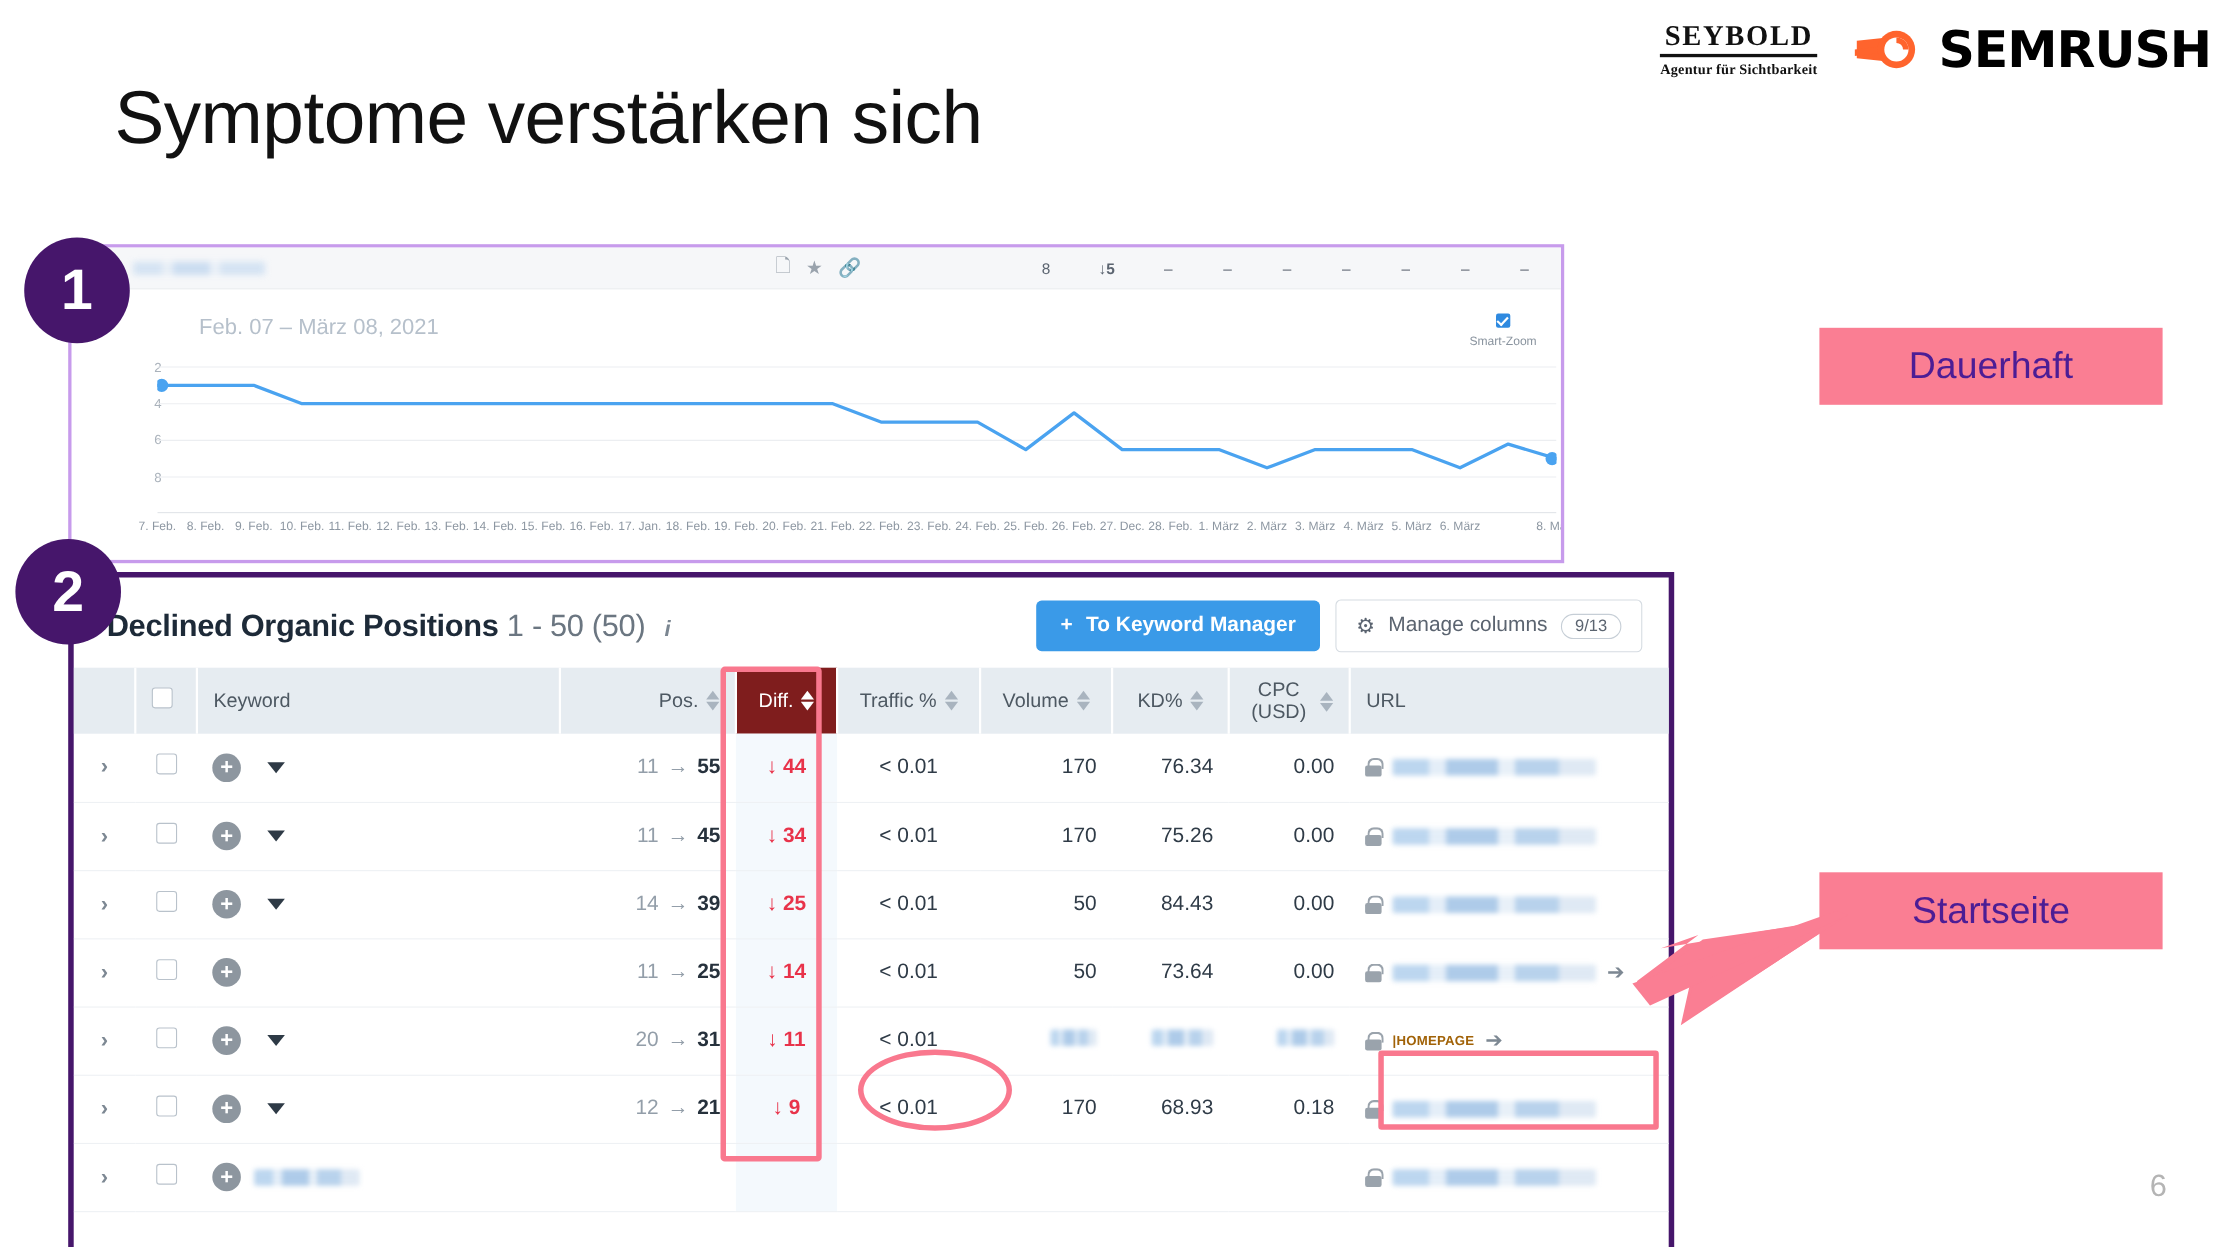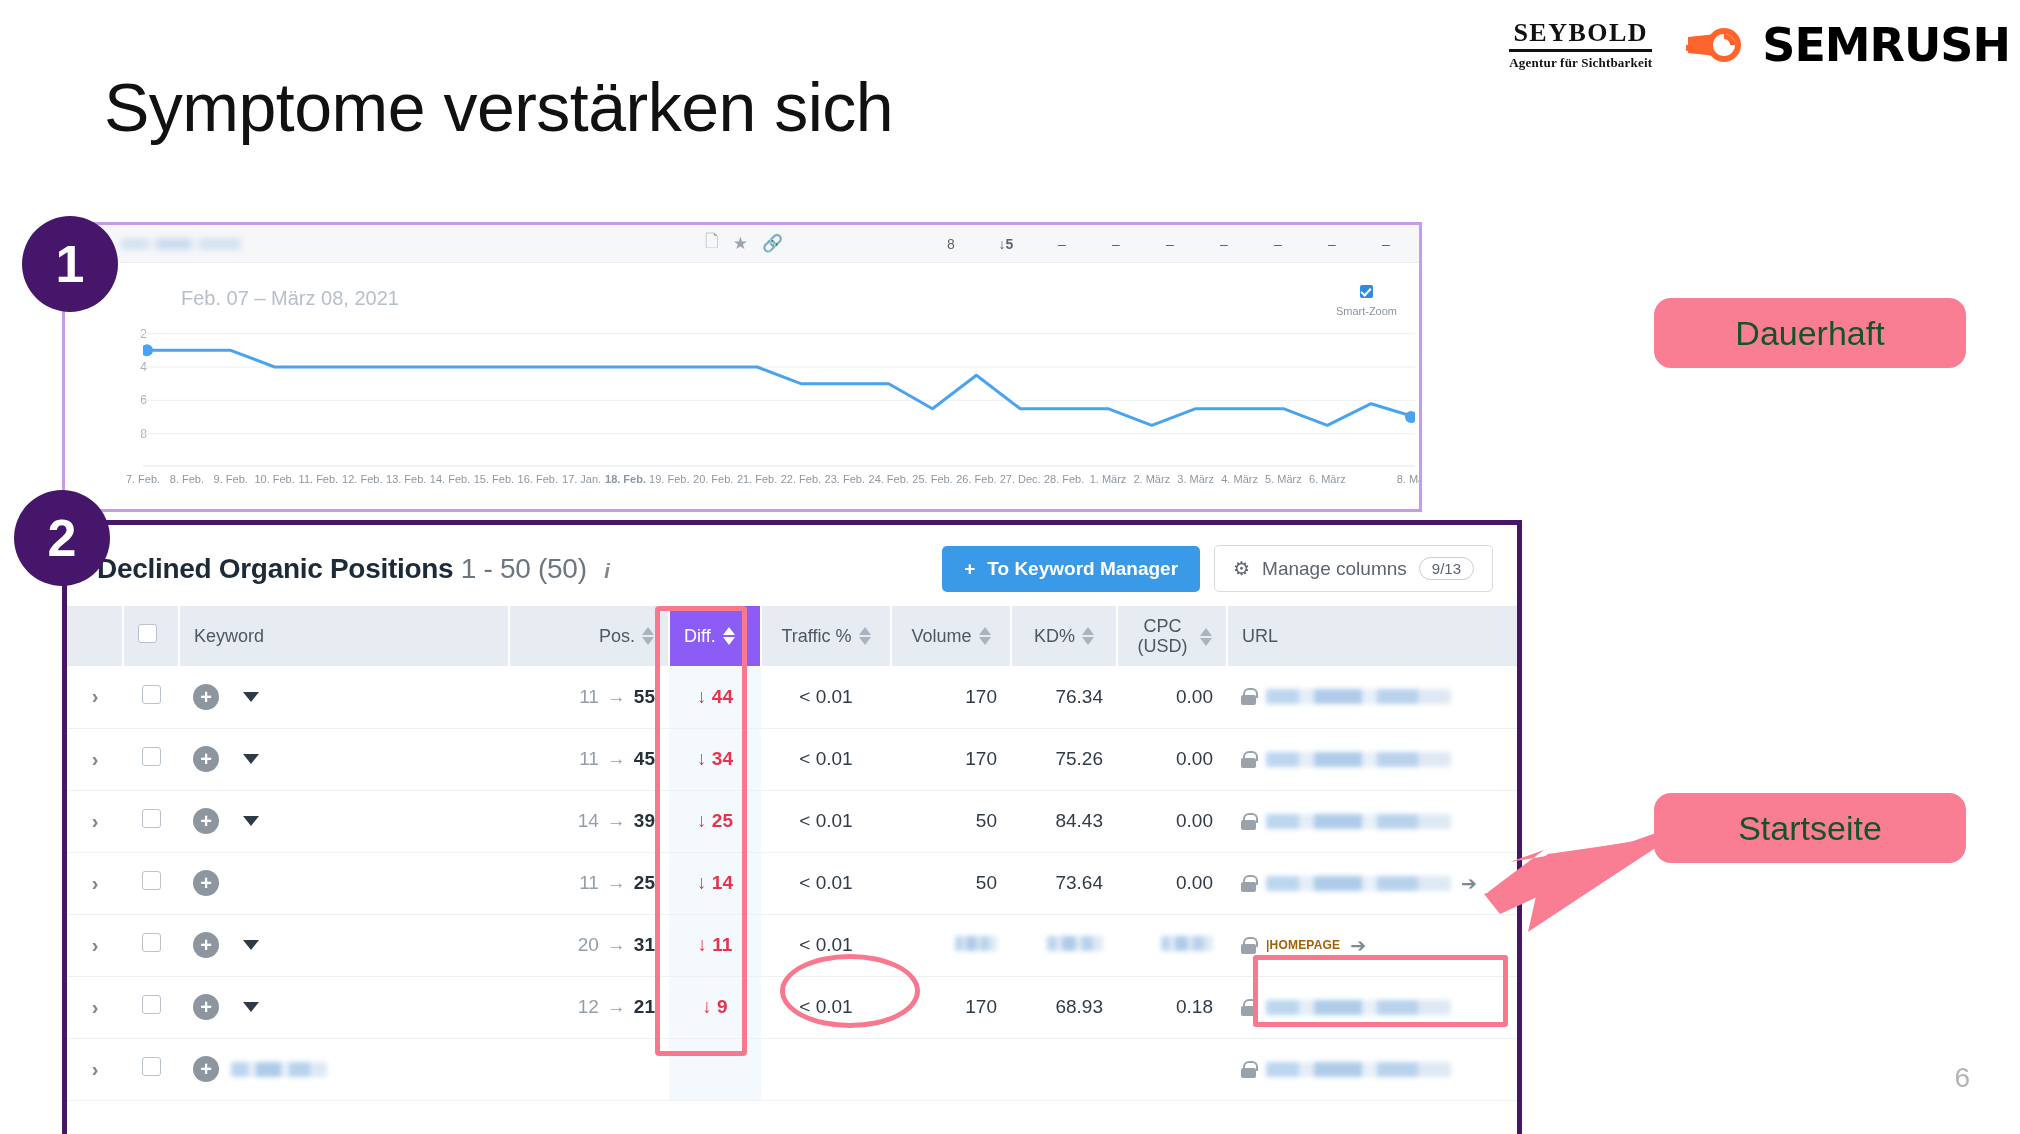--- a/index.html
+++ b/index.html
@@ -79,21 +79,21 @@
   .pill { border: 1px solid #c6ced6; border-radius: 14px; padding: 2px 12px; font-size: 15px; color: #5b6470; }
 
   table { border-collapse: collapse; width: 1500px; table-layout: fixed; }
   thead th { background: #e6ecf1; color: #4d5862; font-size: 18px; font-weight: 400;
              height: 60px; border-right: 2px solid #fff; padding: 0 14px; text-align: left; vertical-align: middle; }
   th .sortwrap { display: inline-flex; align-items: center; gap: 7px; }
   .sorter { display: inline-flex; flex-direction: column; gap: 2px; }
   .tri-up, .tri-dn { width: 0; height: 0; border-left: 6px solid transparent; border-right: 6px solid transparent; }
   .tri-up { border-bottom: 8px solid #a9b4bf; }
   .tri-dn { border-top: 8px solid #a9b4bf; }
-  th.diff-col { background: #8b5cf6; color: #fff; }
+  th.diff-col { background: #7f1d1d; color: #fff; text-align: center; }
   th.diff-col .tri-up { border-bottom-color: #fff; }
   th.diff-col .tri-dn { border-top-color: #fff; }
   th.num, td.num { text-align: right; }
   th.ctr, td.ctr { text-align: center; }
 
   tbody td { border-bottom: 1px solid #eef1f4; height: 62px; font-size: 19px; color: #2f3b47;
              padding: 0 14px; vertical-align: middle; }
   td.diff-cell { background: #f4f9fd; color: #e8334a; font-weight: 700; text-align: center; }
   .chev { color: #7d8893; font-size: 20px; font-weight: 700; }
   .cbox { width: 19px; height: 19px; border: 1.5px solid #b9c2cb; border-radius: 3px; background: #fff; display: inline-block; }
@@ -120,22 +120,22 @@
 
   
   .hl-diff { position: absolute; left: 655px; top: 606px; width: 92px; height: 450px;
              border: 5px solid #f9788e; border-radius: 4px; z-index: 20; pointer-events: none; }
   .hl-traffic { position: absolute; left: 780px; top: 954px; width: 140px; height: 74px;
                 border: 5px solid #f9788e; border-radius: 50%; z-index: 20; pointer-events: none; }
   .hl-url { position: absolute; left: 1253px; top: 955px; width: 255px; height: 72px;
             border: 5px solid #f9788e; border-radius: 3px; z-index: 20; pointer-events: none; }
 
   
-  .callout { position: absolute; background: #fa7e93; color: #14532d; font-size: 34px;
-             display: flex; align-items: center; justify-content: center; border-radius: 17px; }
+  .callout { position: absolute; background: #fa7e93; color: #4c1d95; font-size: 34px;
+             display: flex; align-items: center; justify-content: center; }
   .callout-dauerhaft { left: 1654px; top: 298px; width: 312px; height: 70px; }
   .callout-startseite { left: 1654px; top: 793px; width: 312px; height: 70px; }
   .arrow { position: absolute; left: 1470px; top: 828px; width: 220px; height: 120px; z-index: 25; }
 
   .pageno { position: absolute; right: 50px; bottom: 40px; font-size: 28px; color: #b4b4b4; }
 </style>
 </head>
 <body>
 
 <div class="slide">
@@ -217,21 +217,21 @@
         <span style="left: 61.9px;">8. Feb.</span>
         <span style="left: 105.7px;">9. Feb.</span>
         <span style="left: 149.6px;">10. Feb.</span>
         <span style="left: 193.4px;">11. Feb.</span>
         <span style="left: 237.3px;">12. Feb.</span>
         <span style="left: 281.2px;">13. Feb.</span>
         <span style="left: 325px;">14. Feb.</span>
         <span style="left: 368.9px;">15. Feb.</span>
         <span style="left: 412.8px;">16. Feb.</span>
         <span style="left: 456.6px;">17. Jan.</span>
-        <span style="left: 500.5px; font-weight: bold;">18. Feb.</span>
+        <span style="left: 500.5px;">18. Feb.</span>
         <span style="left: 544.3px;">19. Feb.</span>
         <span style="left: 588.2px;">20. Feb.</span>
         <span style="left: 632.1px;">21. Feb.</span>
         <span style="left: 675.9px;">22. Feb.</span>
         <span style="left: 719.8px;">23. Feb.</span>
         <span style="left: 763.7px;">24. Feb.</span>
         <span style="left: 807.5px;">25. Feb.</span>
         <span style="left: 851.4px;">26. Feb.</span>
         <span style="left: 895.2px;">27. Dec.</span>
         <span style="left: 939.1px;">28. Feb.</span>

